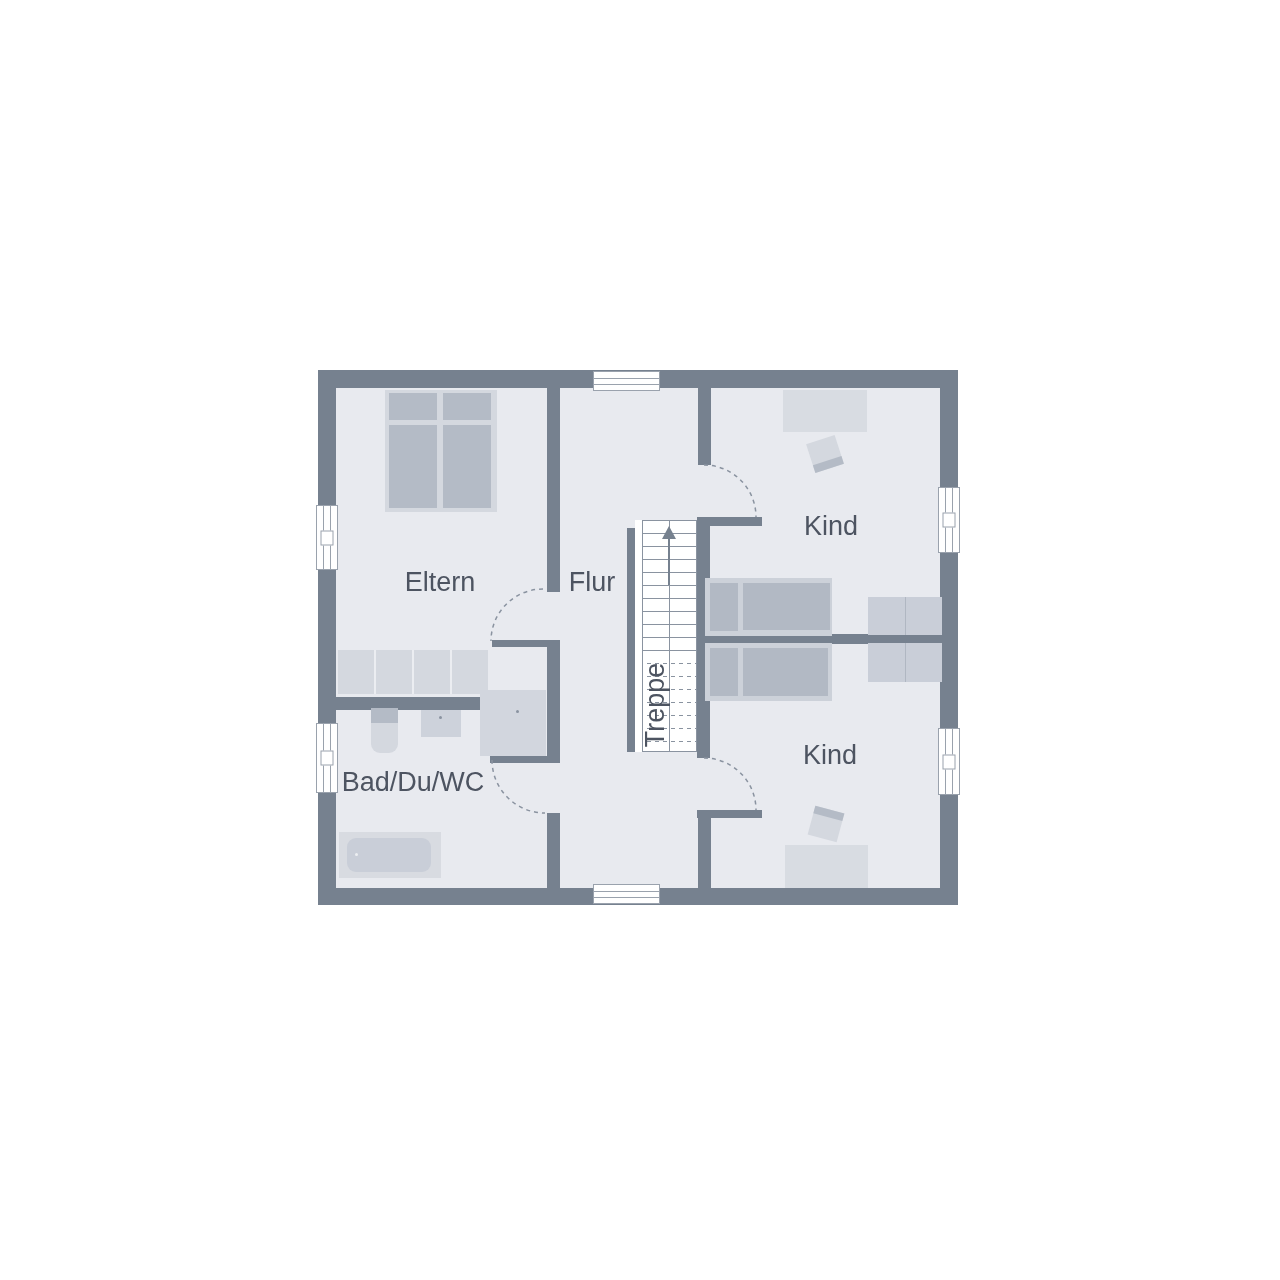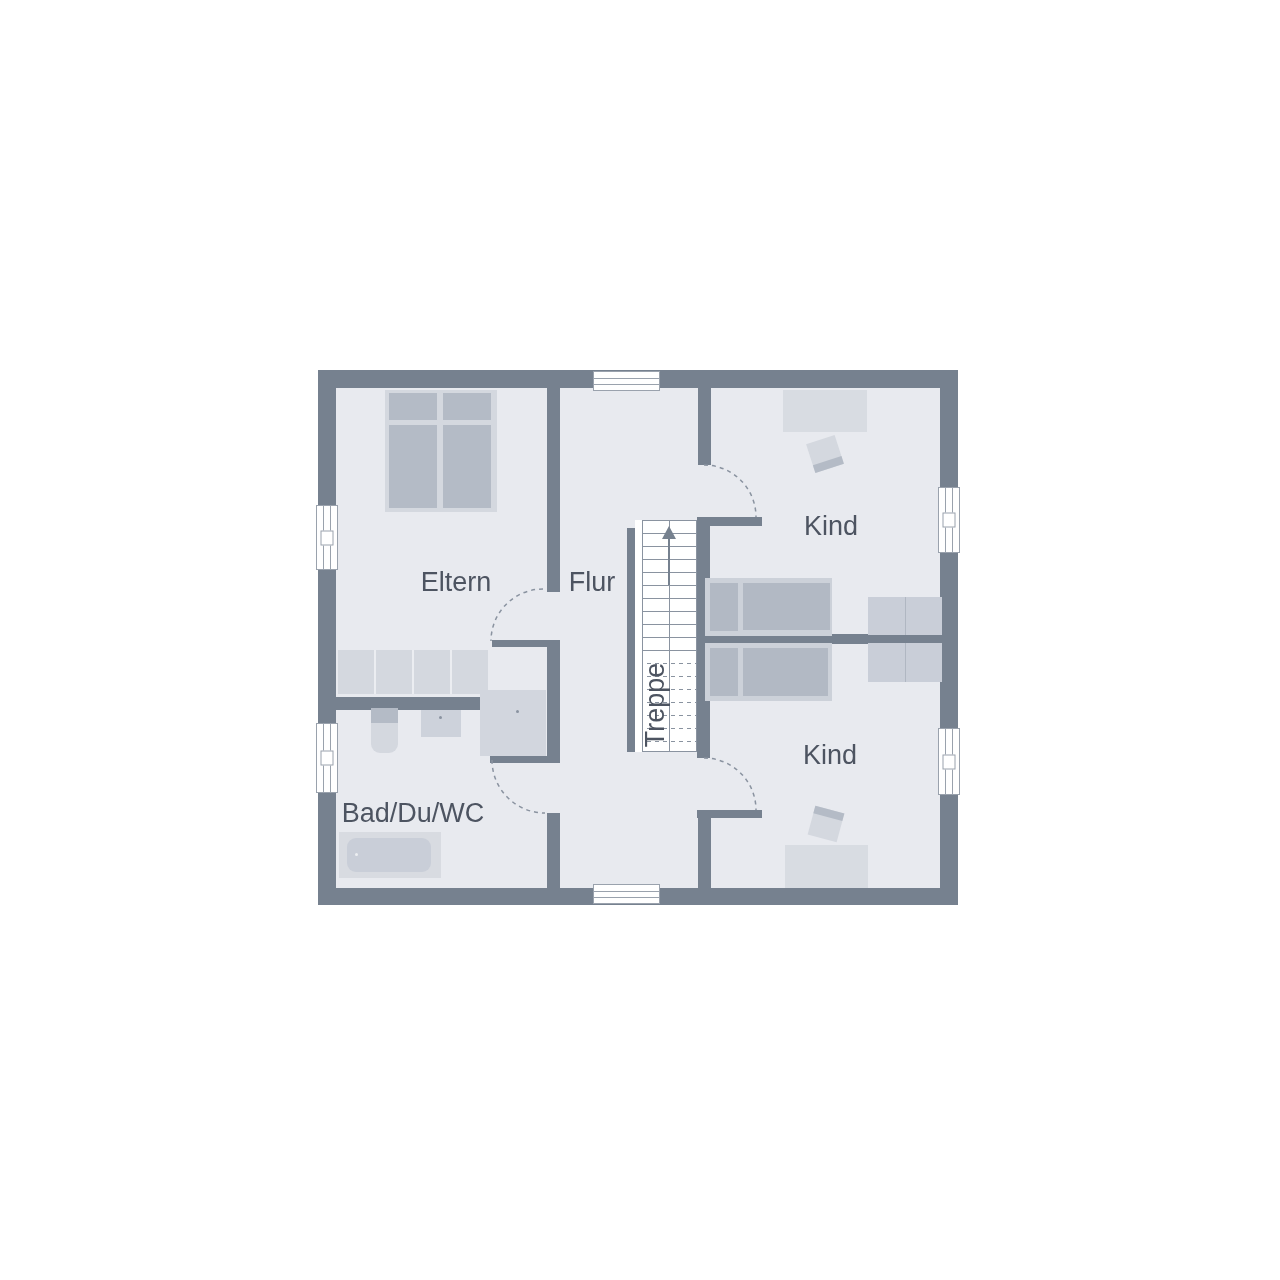--- a/index.html
+++ b/index.html
@@ -156,20 +156,20 @@
   </div>
   <div class="desk" style="left:467px;top:475px;width:83px;height:43px"></div>
 
   <svg class="arcs" width="640" height="535" viewBox="0 0 640 535">
     <path d="M 225 219 A 52 52 0 0 0 173 271" fill="none" stroke="#8A93A0" stroke-width="1.5" stroke-dasharray="4 4"></path>
     <path d="M 174 390 A 53 53 0 0 0 227 443" fill="none" stroke="#8A93A0" stroke-width="1.5" stroke-dasharray="4 4"></path>
     <path d="M 386 95 A 52 52 0 0 1 438 147" fill="none" stroke="#8A93A0" stroke-width="1.5" stroke-dasharray="4 4"></path>
     <path d="M 386 388 A 52 52 0 0 1 438 440" fill="none" stroke="#8A93A0" stroke-width="1.5" stroke-dasharray="4 4"></path>
   </svg>
 
-  <div class="room-label" style="left:138px;top:212px">Eltern</div>
+  <div class="room-label" style="left:122px;top:212px">Eltern</div>
   <div class="room-label" style="left:274px;top:212px">Flur</div>
   <div class="room-label" style="left:513px;top:156px">Kind</div>
   <div class="room-label" style="left:512px;top:385px">Kind</div>
-  <div class="room-label" style="left:95px;top:443px">Bad/Du/WC</div>
+  <div class="room-label" style="left:95px;top:412px">Bad/Du/WC</div>
   <div class="room-label rot" style="left:337px;top:335px">Treppe</div>
 
 </div>
 
 </body></html>

